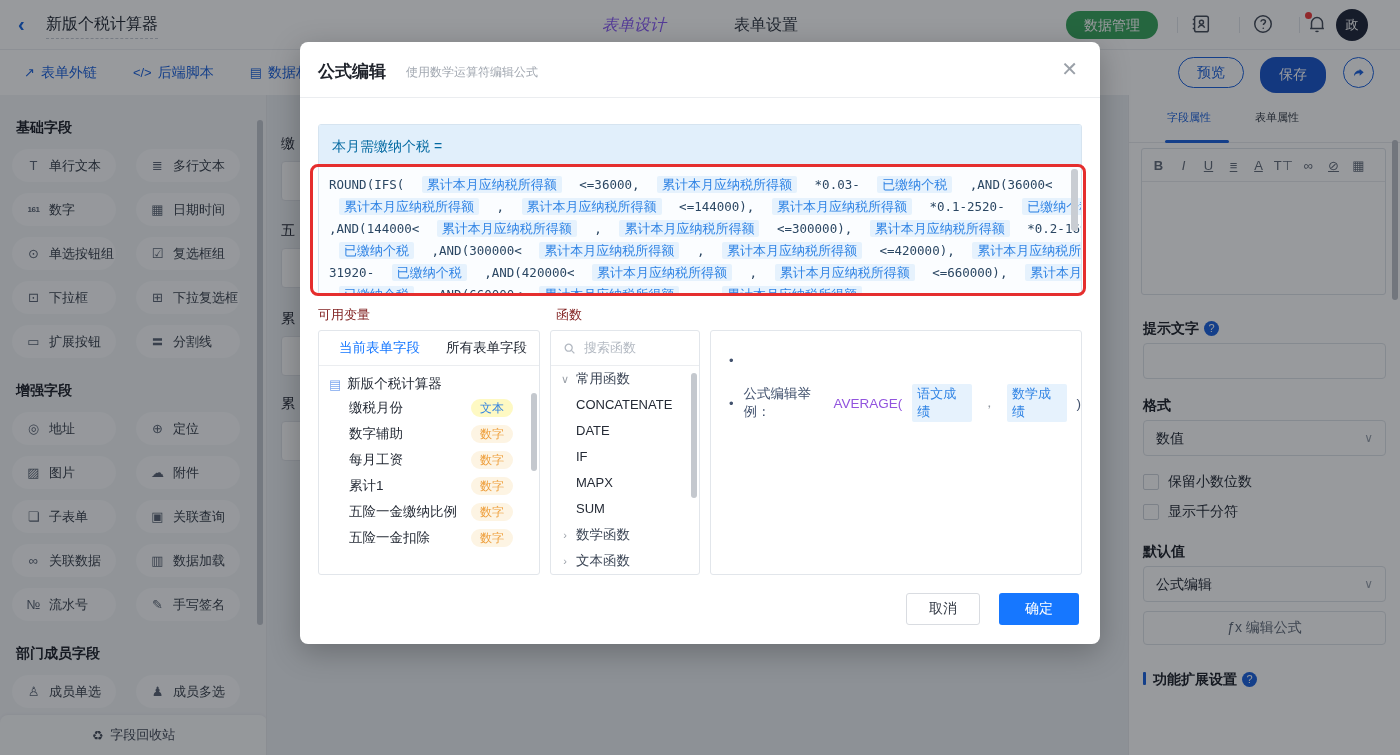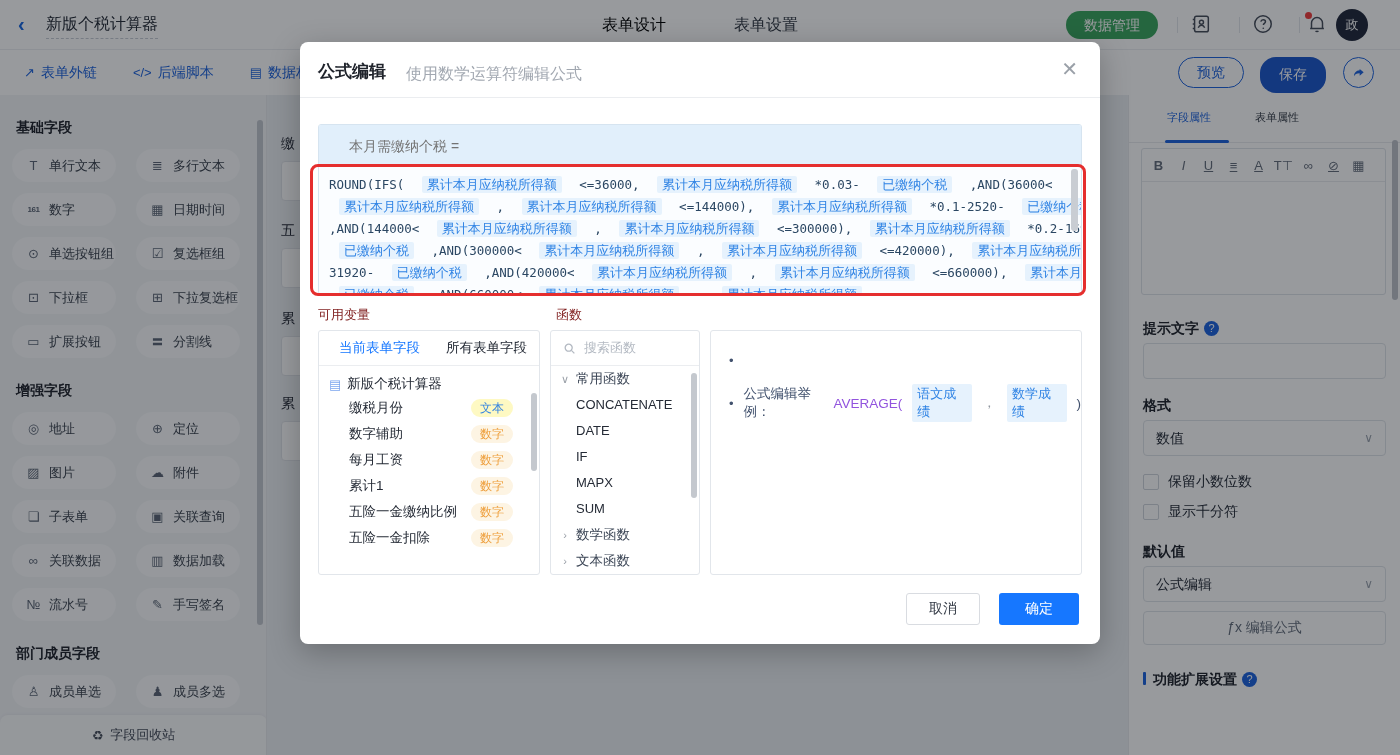--- a/index.html
+++ b/index.html
@@ -12,21 +12,21 @@
   
   #topbar { position:absolute; left:0; top:0; width:1400px; height:50px; background:#fff;
     border-bottom:1px solid #eceef1; z-index:2; }
   #back-btn { position:absolute; left:18px; top:13px; width:22px; height:24px; color:#1766e0;
     font-size:20px; font-weight:bold; cursor:pointer; }
   #page-title { position:absolute; left:46px; top:14px; font-size:16px; color:#252b36;
     font-weight:500; border-bottom:1px dashed #c7ccd4; padding-bottom:3px; }
   #top-tabs { position:absolute; left:50%; top:0; transform:translateX(-50%); height:50px;
     display:flex; gap:68px; align-items:center; }
   #top-tabs .ttab { font-size:16px; color:#333a45; cursor:pointer; }
-  #top-tabs .ttab.active { color:#000000; }
+  #top-tabs .ttab.active { color:#8b5cf6;font-style:italic; }
   #data-manage { position:absolute; right:242px; top:11px; height:28px; padding:0 18px;
     background:#3aa55d; color:#fff; font-size:14px; border:none; border-radius:14px; line-height:28px; }
   .top-div { position:absolute; top:17px; width:1px; height:16px; background:#e2e5ea; }
   .top-ic { position:absolute; top:13px; width:24px; height:24px; color:#454c59; }
   #bell-dot { position:absolute; right:88px; top:12px; width:7px; height:7px; background:#f23c3c;
     border-radius:50%; z-index:3; }
   #avatar { position:absolute; right:32px; top:9px; width:32px; height:32px; border-radius:50%;
     background:#20273a; color:#fff; font-size:13px; display:flex; align-items:center; justify-content:center; }
 
   
@@ -97,28 +97,28 @@
   #add-action-btn { position:absolute; left:14px; right:14px; height:36px; border:1px solid #dfe3e8;
     border-radius:4px; background:#fff; font-size:14px; color:#252b36; }
   #rp-thumb { position:absolute; right:2px; top:45px; width:6px; height:160px; background:#bdc1c8; border-radius:3px; }
 
   
   #overlay { position:absolute; inset:0; background:rgba(10,14,22,0.42); z-index:50; }
   #modal { position:absolute; left:300px; top:42px; width:800px; height:602px; background:#fff;
     border-radius:8px; z-index:60; box-shadow:0 8px 30px rgba(0,0,0,.25); }
   #m-header { position:absolute; left:0; top:0; width:100%; height:56px; border-bottom:1px solid #ebedf0; }
   #m-title { position:absolute; left:18px; top:18px; font-size:17px; font-weight:bold; color:#20242c; }
-  #m-subtitle { position:absolute; left:106px; top:22px; font-size:16px; color:#a2a8b1; }
+  #m-subtitle { position:absolute; left:106px; top:22px; font-size:12px; color:#a2a8b1; }
   #m-close { position:absolute; right:22px; top:15px; font-size:20px; color:#9aa0a8; cursor:pointer; }
 
   
   #formula-box { position:absolute; left:18px; top:82px; width:764px; height:171px;
     border:1px solid #d6e4f0; border-radius:3px; overflow:hidden; background:#fbfdff; }
-  #formula-target { height:42px; background:#e1effb; font-size:14px; color:#737373;
-    line-height:42px; padding-left:30px; }
+  #formula-target { height:42px; background:#e1effb; font-size:14px; color:#0369a1;
+    line-height:42px; padding-left:13px; }
   #formula-lines { position:relative; height:129px; overflow:hidden; padding:7px 26px 0 10px;
     font-family:"DejaVu Sans Mono","Liberation Mono",monospace; font-size:12.5px; color:#2b4763; }
   .fline { line-height:22px; white-space:nowrap; }
   .tok { background:#e6f2fd; color:#2f83e4; border-radius:2px; padding:1px 5px; margin:0 10px;
     font-family:"Liberation Sans","DejaVu Sans",sans-serif; font-size:13px; cursor:pointer; }
   #fm-thumb { position:absolute; right:3px; top:44px; width:7px; height:62px; background:#c9cdd3; border-radius:3px; }
   #red-annotation { position:absolute; left:10px; top:122px; width:776px; height:132px;
     border:3px solid #e52e2e; border-radius:8px; pointer-events:none; z-index:5; }
 
   

